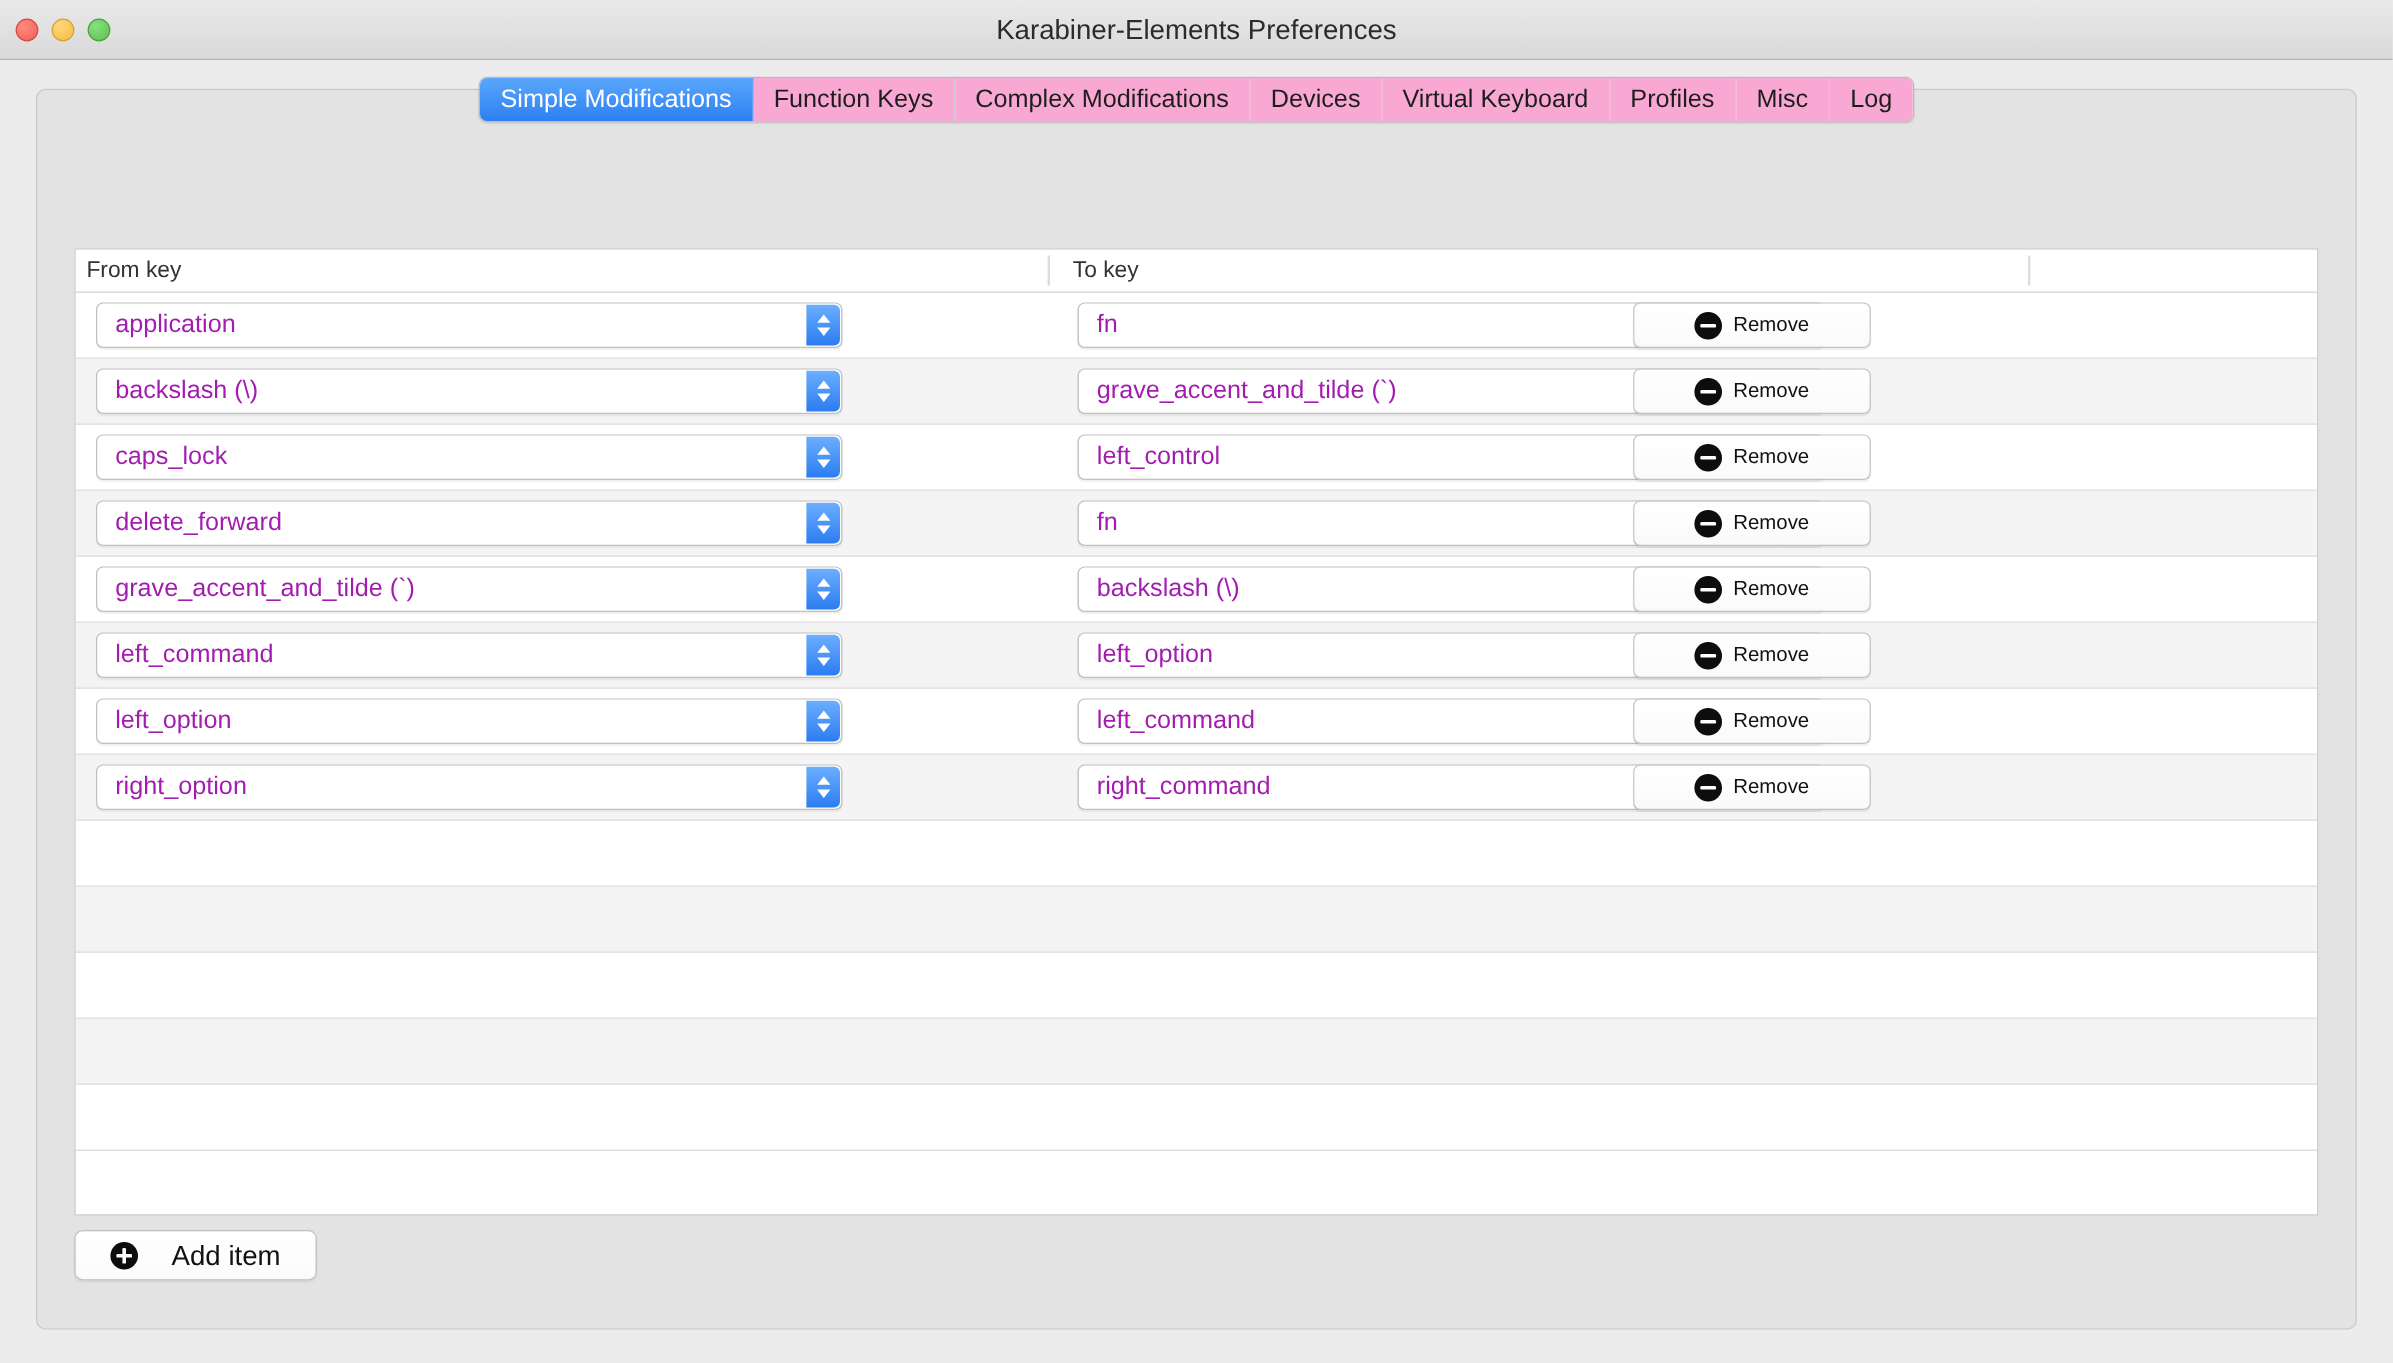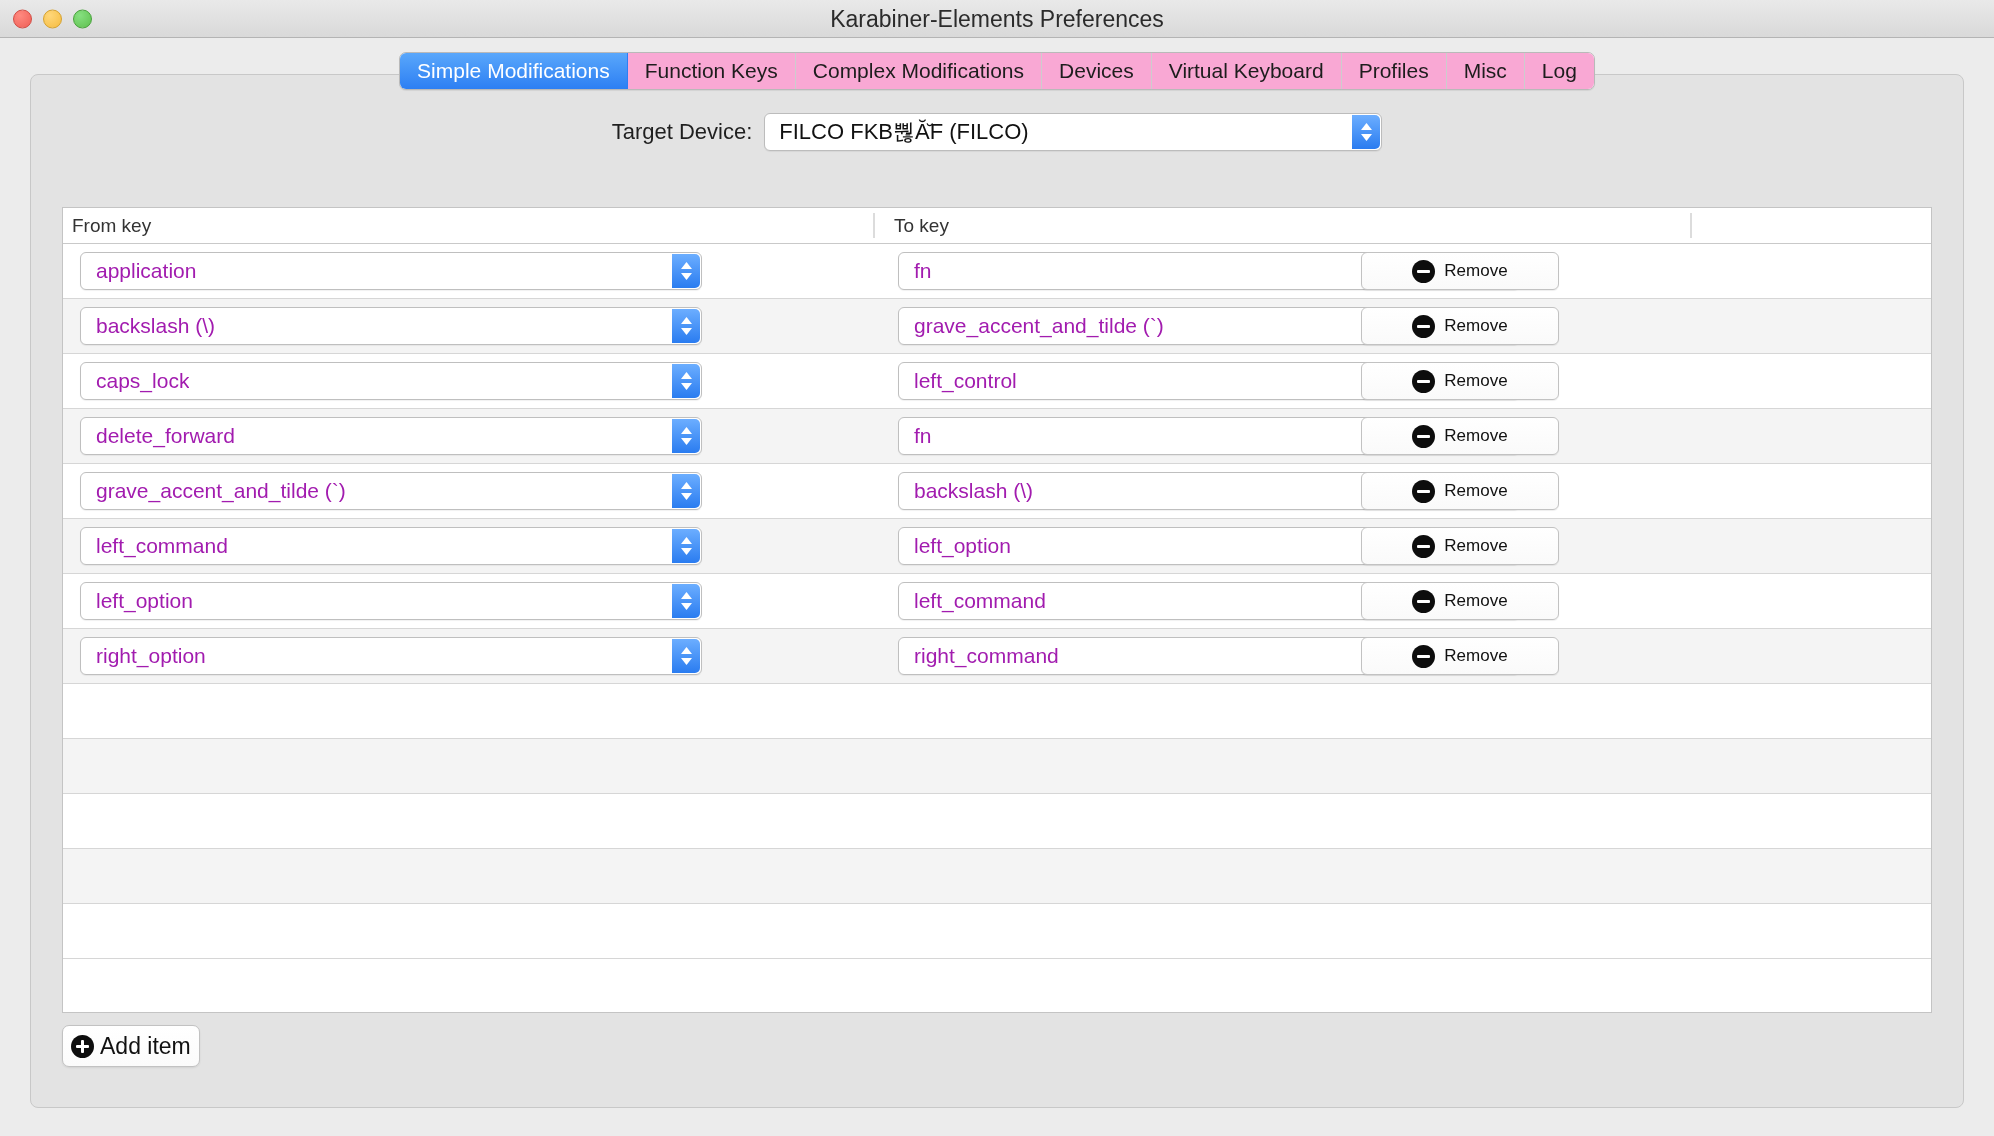--- a/index.html
+++ b/index.html
@@ -7,21 +7,21 @@
     width: 1994px; height: 1136px;
     font-family: "Liberation Sans", sans-serif;
     background: #ececec;
     overflow: hidden;
     -webkit-font-smoothing: antialiased;
   }
 
   
   .titlebar {
     position: relative;
-    height: 38px;
+    height: 50px;
     background: linear-gradient(to bottom, #e9e9e9 0%, #d9d9d9 100%);
     border-bottom: 1px solid #b4b4b4;
   }
   .traffic {
     position: absolute; top: 50%; transform: translateY(-50%);
     left: 13px; display: flex; gap: 11px;
   }
   .light { width: 19px; height: 19px; border-radius: 50%; }
   .light.close  { background: radial-gradient(circle at 35% 30%, #ff8a80, #ef5f56); border: 1px solid #d24a42; }
   .light.min    { background: radial-gradient(circle at 35% 30%, #ffd77a, #f5bc41); border: 1px solid #d6a12c; }
@@ -189,25 +189,25 @@
     content: ""; position: absolute;
     top: 5px; bottom: 5px; left: 50%;
     width: 3px; margin-left: -1.5px;
     background: #fff; border-radius: 1px;
   }
 
   
   .add-btn {
     position: absolute;
     left: 31px; bottom: 40px;
-    height: 42px; padding: 0 8px;
+    height: 42px; padding: 0 29px;
     background: linear-gradient(to bottom, #ffffff 0%, #fbfbfb 100%);
     border: 1px solid #c2c2c2;
     border-radius: 7px;
-    display: flex; align-items: center; gap: 6px;
+    display: flex; align-items: center; gap: 28px;
     font-size: 23px; color: #111;
     box-shadow: 0 1px 2px rgba(0,0,0,.08);
     cursor: default;
     text-align: right;
   }
 </style>
 </head>
 <body>
 
 <div class="titlebar">
@@ -243,34 +243,20 @@
         <span>Misc</span>
       </div>
       <div class="tab">
         <span>Log</span>
       </div>
     </div>
 </div>
 
 <div class="panel">
 
-  <div class="device-row">
-    <span class="device-label">Target Device:</span>
-    <div class="device-select">
-      <span class="device-value">FILCO FKB뿮Ӑ̆F (FILCO)</span>
-      <span class="stepper">
-        <svg width="15" height="9" viewBox="0 0 15 9">
-            <path d="M7.5 1 L13 8 L2 8 Z" fill="#ffffff"></path>
-          </svg>
-        <svg width="15" height="9" viewBox="0 0 15 9">
-            <path d="M7.5 8 L2 1 L13 1 Z" fill="#ffffff"></path>
-          </svg>
-      </span>
-    </div>
-  </div>
 
   <div class="table-wrap">
     <div class="thead">
       <span class="th from">From key</span>
       <span class="vdiv" style="left:810px"></span>
       <span class="th to">To key</span>
       <span class="vdiv" style="left:1627px"></span>
     </div>
     <div id="rows">
         <div class="row">

